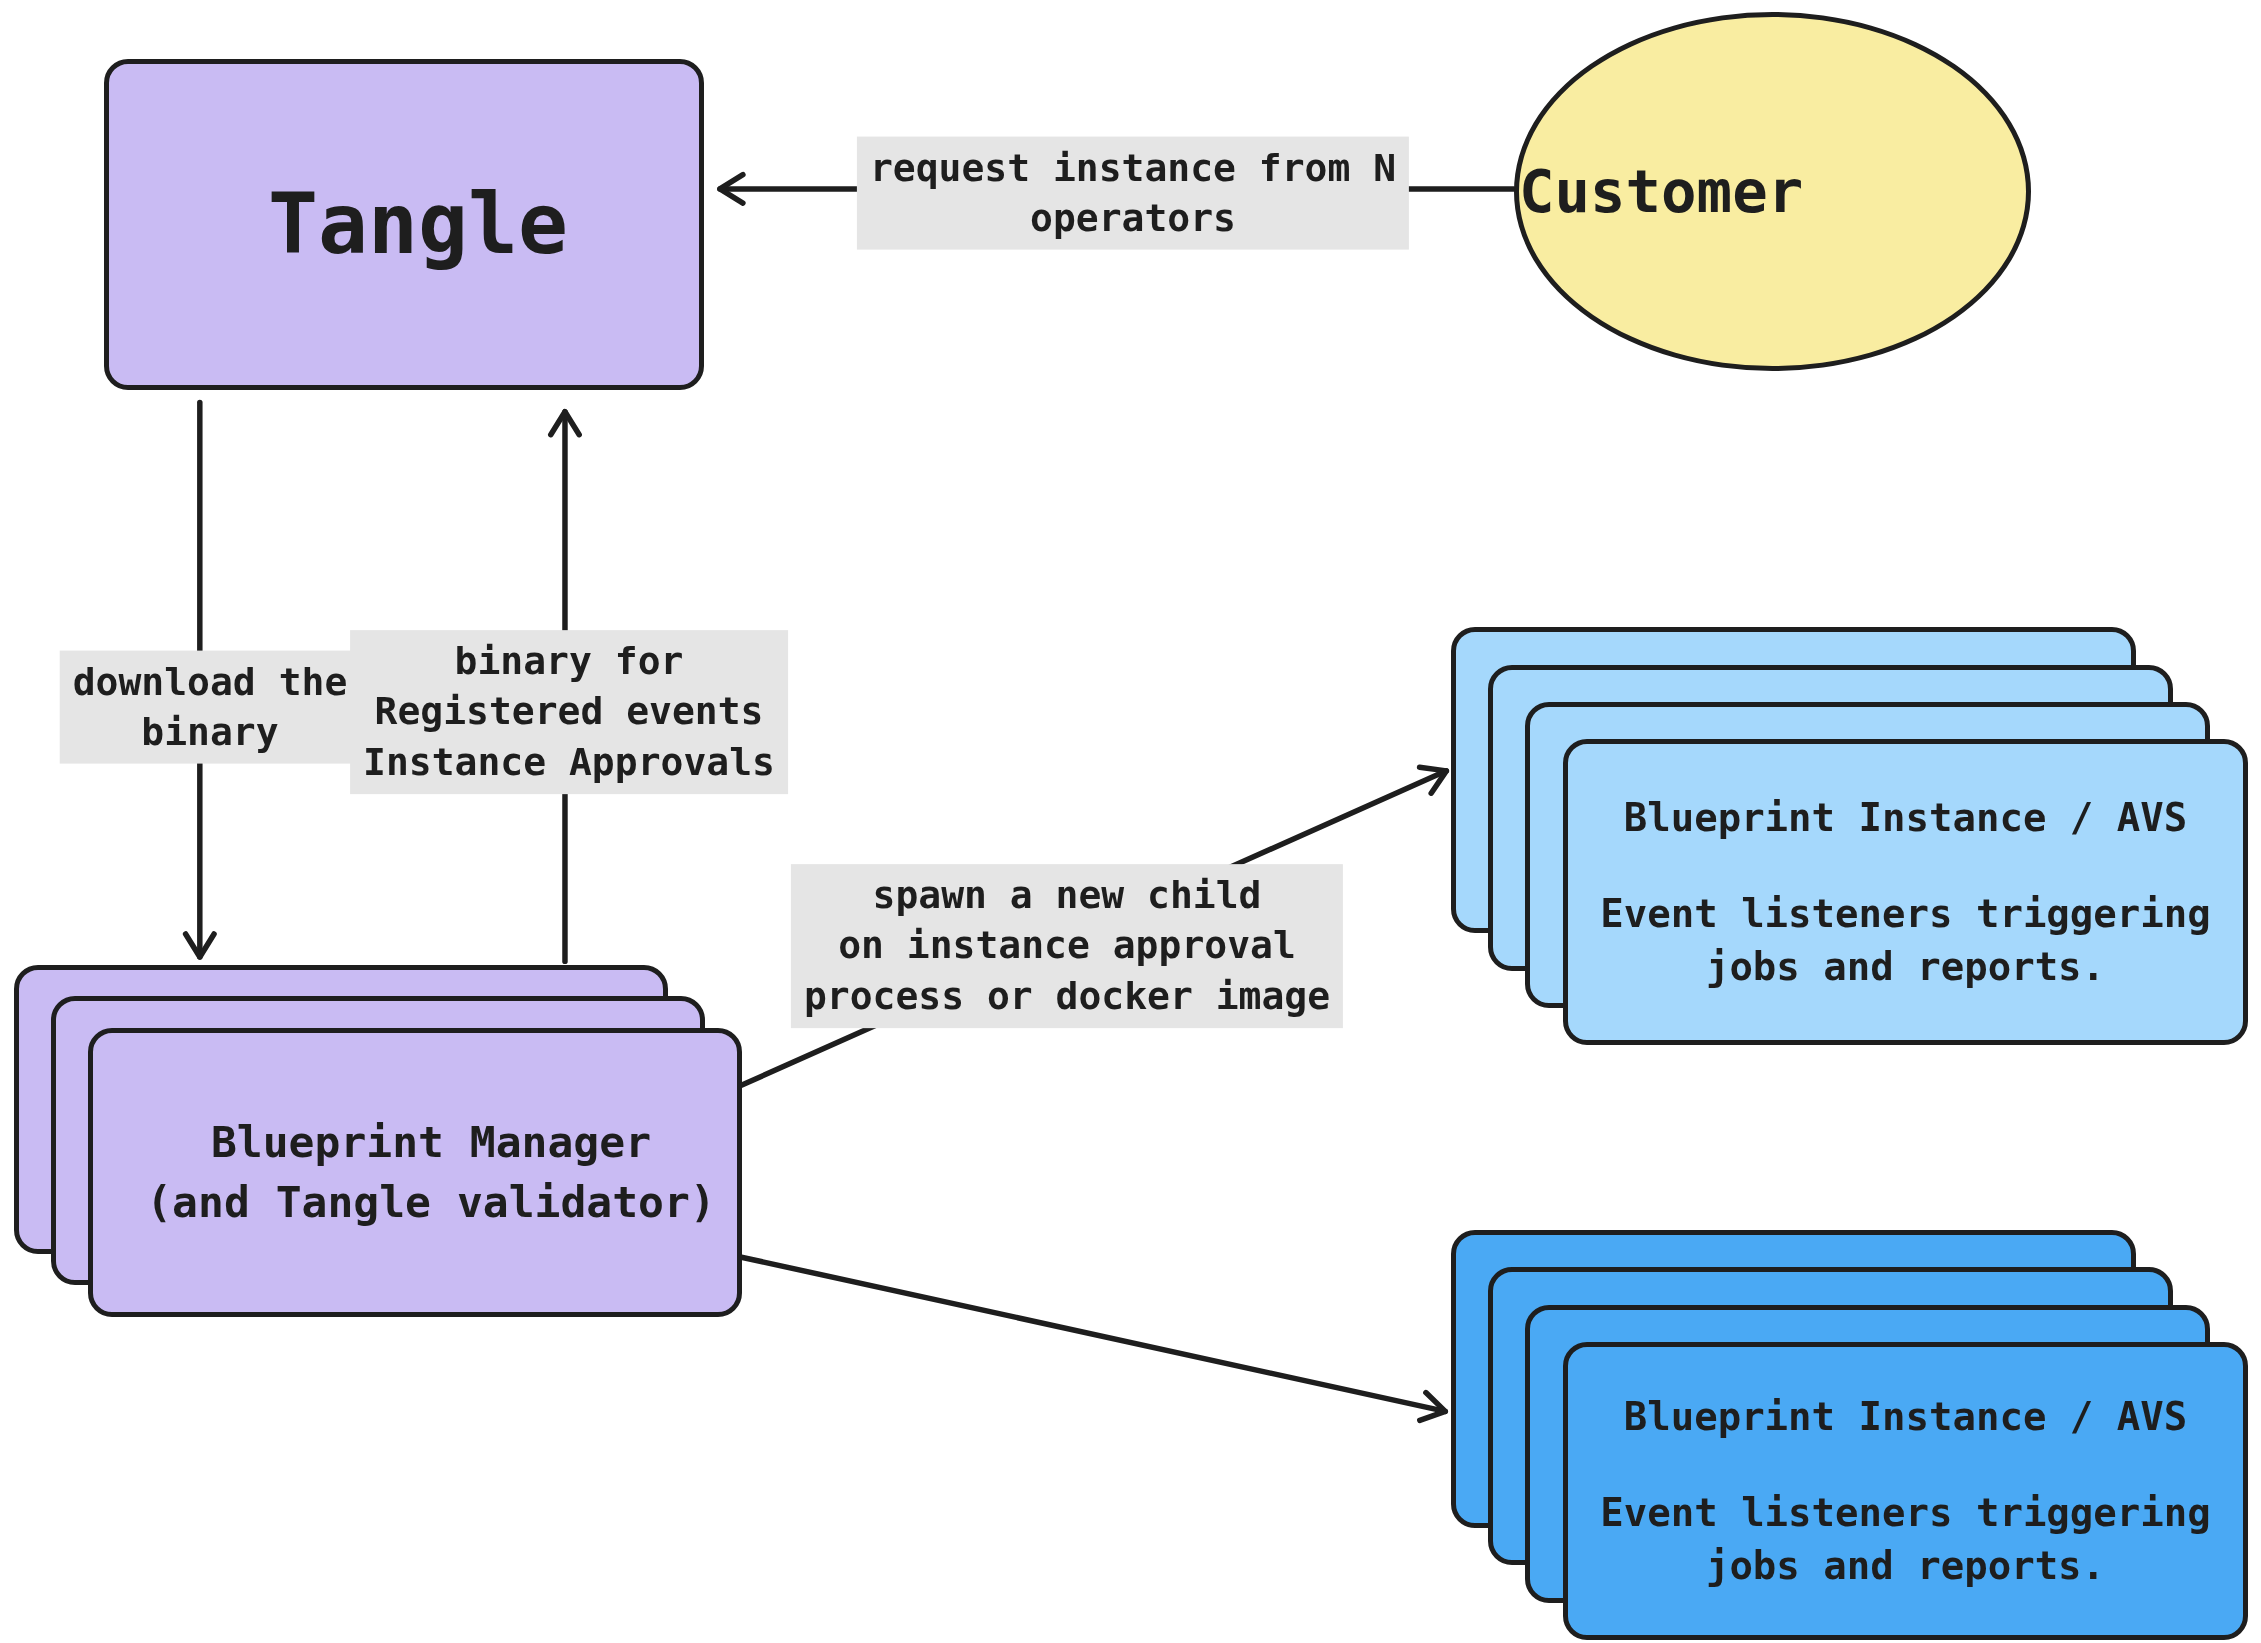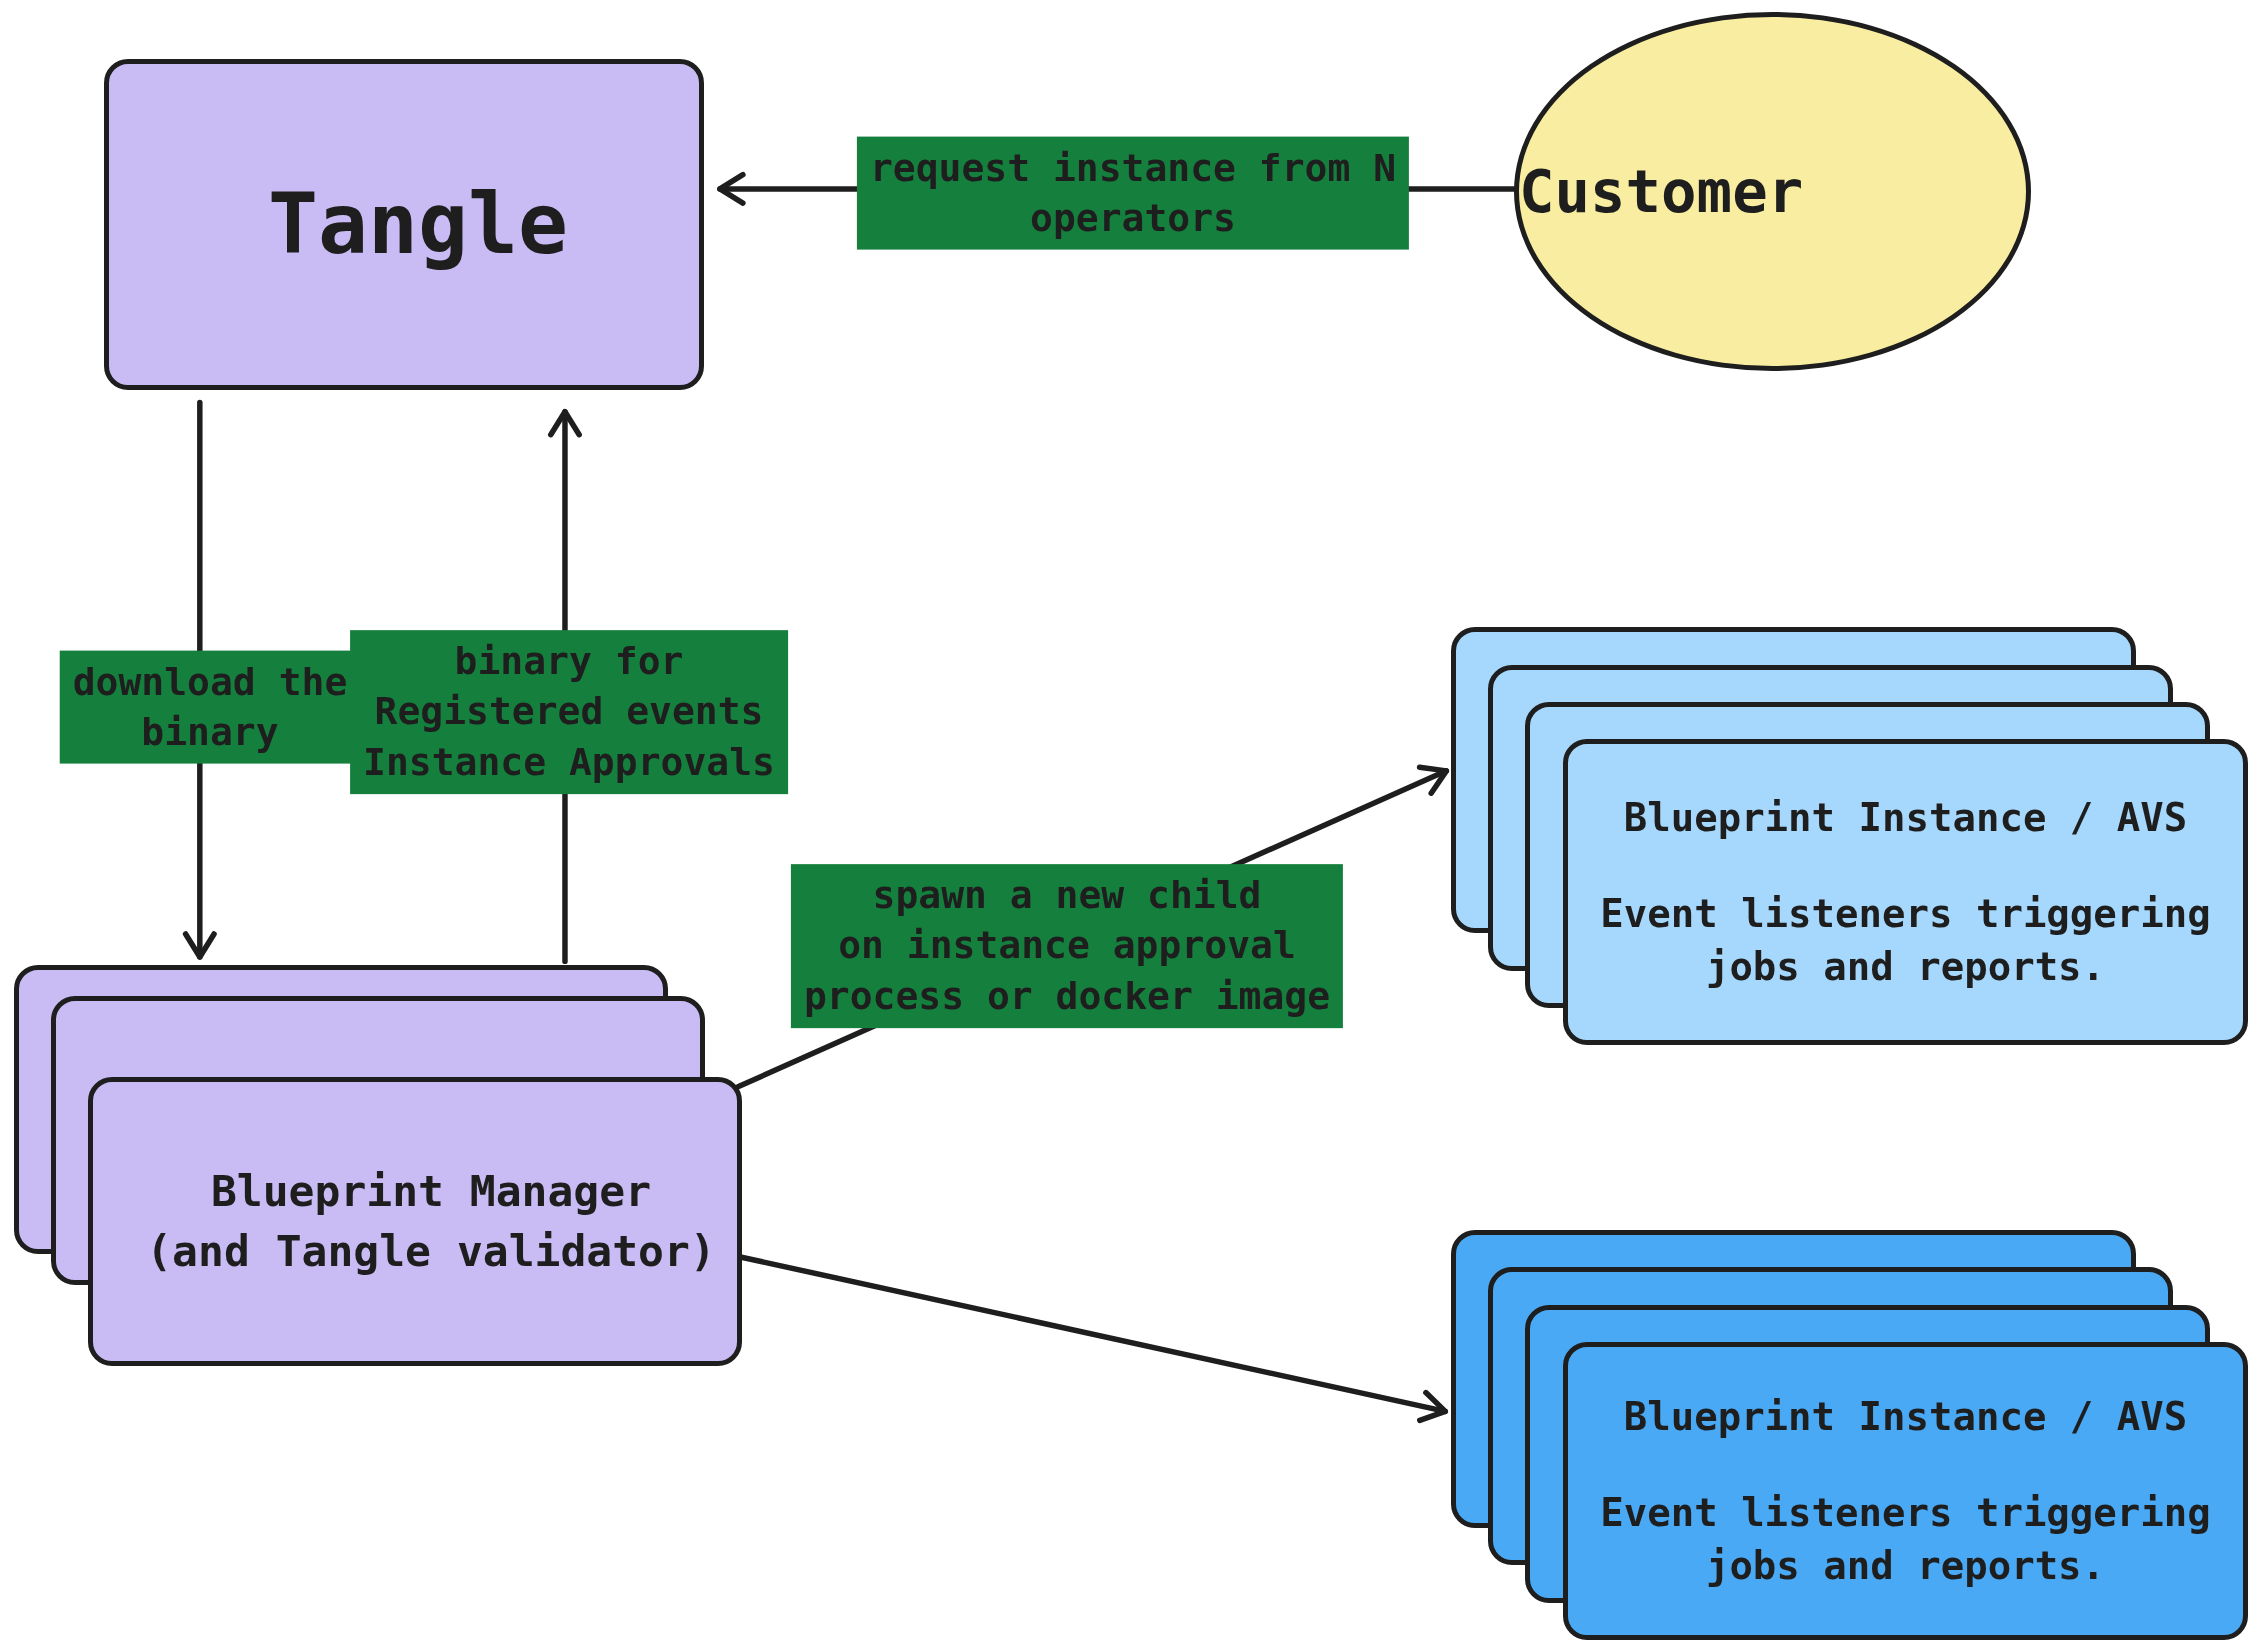--- a/index.html
+++ b/index.html
@@ -44,21 +44,21 @@
     border-radius: 50%;
     display: flex; align-items: center; justify-content: flex-start;
     font-size: 59px; font-weight: 700;
   }
 
   
   .bm-card { width: 654px; height: 289px; }
   .bm-card-back  { left: 13.7px;  top: 965px; }
   .bm-card-mid   { left: 51px;  top: 996px; }
   .bm-card-front {
-    left: 88px; top: 1077px;
+    left: 88px; top: 1028px;
     display: flex; flex-direction: column;
     align-items: center; justify-content: center;
     text-align: center;
     font-size: 43px; line-height: 1.38; font-weight: 700;
     z-index: 3;
     padding-left: 32px;
   }
 
   
   .inst-card { width: 685px; height: 306px; }
@@ -83,21 +83,21 @@
     align-items: center; justify-content: center;
     text-align: center;
     font-size: 39px; line-height: 1.36; font-weight: 700;
     z-index: 3;
   }
   .inst-desc { margin-top: 43px; }
 
   .edge-label {
     position: absolute;
     transform: translate(-50%, -50%);
-    background: #15803d;
+    background: #e5e5e5;
     text-align: center;
     font-size: 38px; line-height: 1.34; font-weight: 700;
     padding: 5.5px 13px;
     white-space: nowrap;
     z-index: 4;
   }
   .label-request  { left: 1133px; top: 193px; }
   .label-download { left: 210px;  top: 707px; }
   .label-listen   { left: 569px; top: 712px; }
   .label-spawn    { left: 1067px; top: 946px; }

